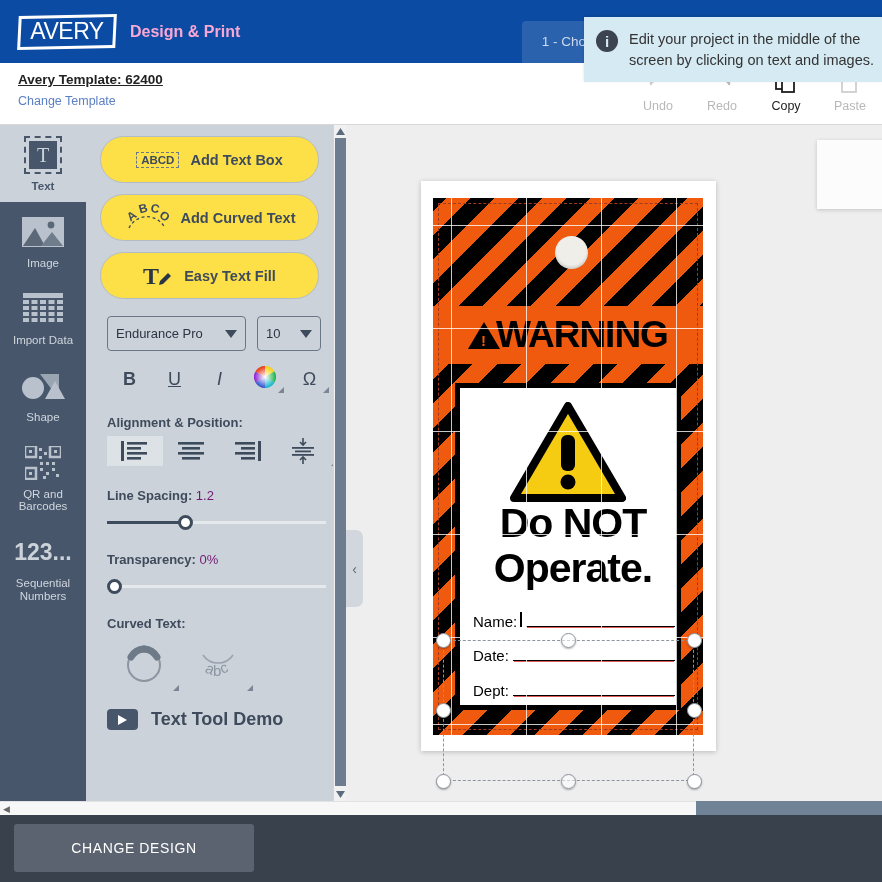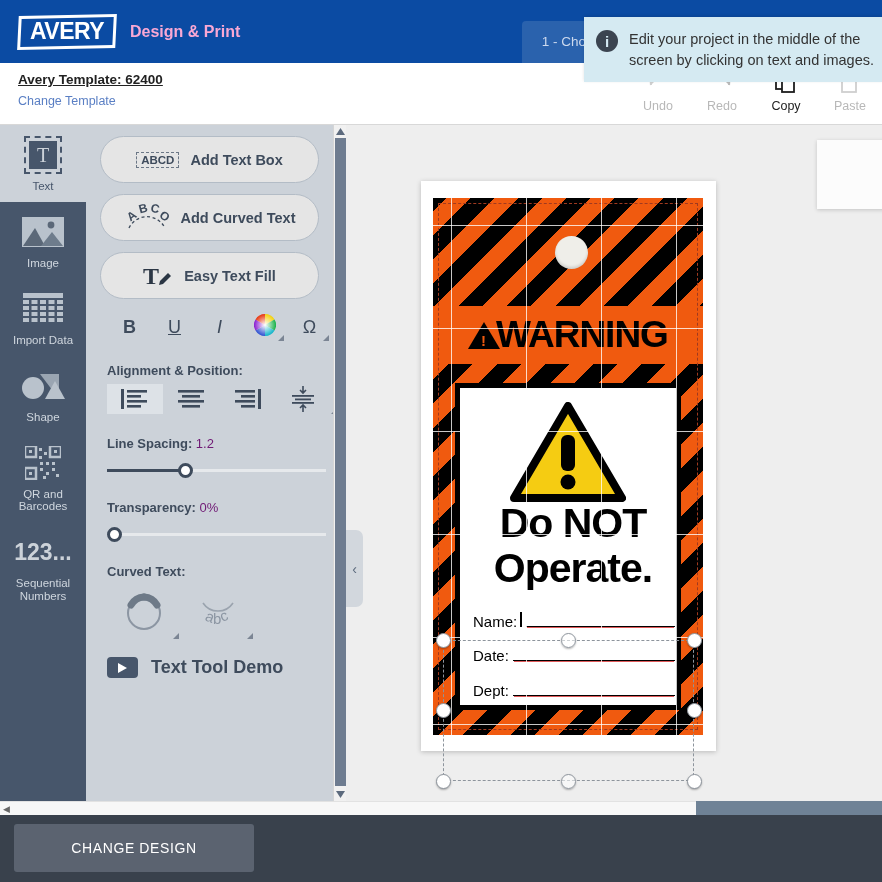--- a/index.html
+++ b/index.html
@@ -18,21 +18,21 @@
   #avery-logo {
     margin-left:18px; width:98px; height:34px; position:relative;
     display:flex; align-items:center; justify-content:center;
   }
   #avery-logo .quad {
     position:absolute; left:0; top:0; width:98px; height:34px;
     border:3px solid #ffffff;
     transform: skewX(-4deg) rotate(-1.2deg);
   }
   #avery-logo .word {
-    position:relative; color:#fff; font-weight:bold; font-size:23px;
+    position:relative; color:#fff; font-weight:normal; font-size:23px;
     letter-spacing:-0.5px; z-index:2; font-family:"Liberation Sans", sans-serif;
   }
   #app-title {
     color:#f9a8d4; font-size:16px; font-weight:bold; margin-left:14px;
   }
   #steps { position:absolute; right:0; bottom:0; display:flex; align-items:flex-end; height:63px; }
   .step {
     background:#2a62ad; color:#ccd9ee; font-size:13.5px;
     padding:0 20px; height:42px; line-height:42px;
     border-radius:4px 4px 0 0; margin-right:5px; white-space:nowrap;
@@ -60,30 +60,30 @@
   .tool.on  .lbl { color:#222; }
 
   
   #rail {
     position:absolute; left:0; top:125px; width:86px; height:676px;
     background:#47566b;
   }
   .rail-item { width:86px; padding:10px 0 9px; text-align:center; cursor:pointer; }
   .rail-item.sel { background:#ccd2d9; }
   .rail-item .rlbl { font-size:11.5px; color:#cfd6de; line-height:1.12; margin-top:5px; }
-  .rail-item.sel .rlbl { color:#47566b; }
+  .rail-item.sel .rlbl { color:#47566b;font-weight:bold; }
   .rail-icon { height:40px; display:flex; align-items:center; justify-content:center; }
 
   
   #panel {
     position:absolute; left:86px; top:125px; width:247px; height:676px;
     background:#ccd2d9; overflow:hidden;
   }
   .pillbtn {
-    margin:11px auto 0; width:219px; height:47px; background:#e5e5e5;
+    margin:11px auto 0; width:219px; height:47px; background:#fde047;
     border:1px solid #b3bcc6; border-radius:24px;
     display:flex; align-items:center; justify-content:center;
     font-size:14.5px; font-weight:bold; color:#3e4b5c; cursor:pointer;
   }
   .pillbtn .bicon { margin-right:11px; display:flex; align-items:center; }
   .abcd-box {
     border:1px dashed #6b7786; font-size:11.5px; color:#3e4b5c;
     padding:1px 4px; font-weight:bold;
   }
   .fontrow { margin:17px 0 0 21px; display:flex; }
@@ -418,20 +418,30 @@
   <div class="pillbtn">
     <span class="bicon">
       <svg width="30" height="28" viewBox="0 0 30 28">
         <text x="0" y="22" font-size="24" font-weight="bold" font-family="Liberation Serif, serif" fill="#2b3644">T</text>
         <path d="M17 19 L25 11 L28 14 L20 22 L16 23 Z" fill="#2b3644"></path>
       </svg>
     </span>
     <span>Easy Text Fill</span>
   </div>
 
+  <div class="fontrow">
+    <div class="selectbox" id="font-family-select">
+      <span style="overflow:hidden;white-space:nowrap;width:104px;">Endurance Pro</span>
+      <span class="caretdn"></span>
+    </div>
+    <div class="selectbox" id="font-size-select">
+      <span>10</span>
+      <span class="caretdn"></span>
+    </div>
+  </div>
 
   <div class="fmtrow">
     <div class="fmtbtn" style="font-weight:bold;">B</div>
     <div class="fmtbtn" style="text-decoration:underline;">U</div>
     <div class="fmtbtn" style="font-style:italic;">I</div>
     <div class="fmtbtn">
       <span>
         <svg width="22" height="22" viewBox="0 0 22 22">
           <defs>
               <radialGradient id="cw" cx="50%" cy="50%">

